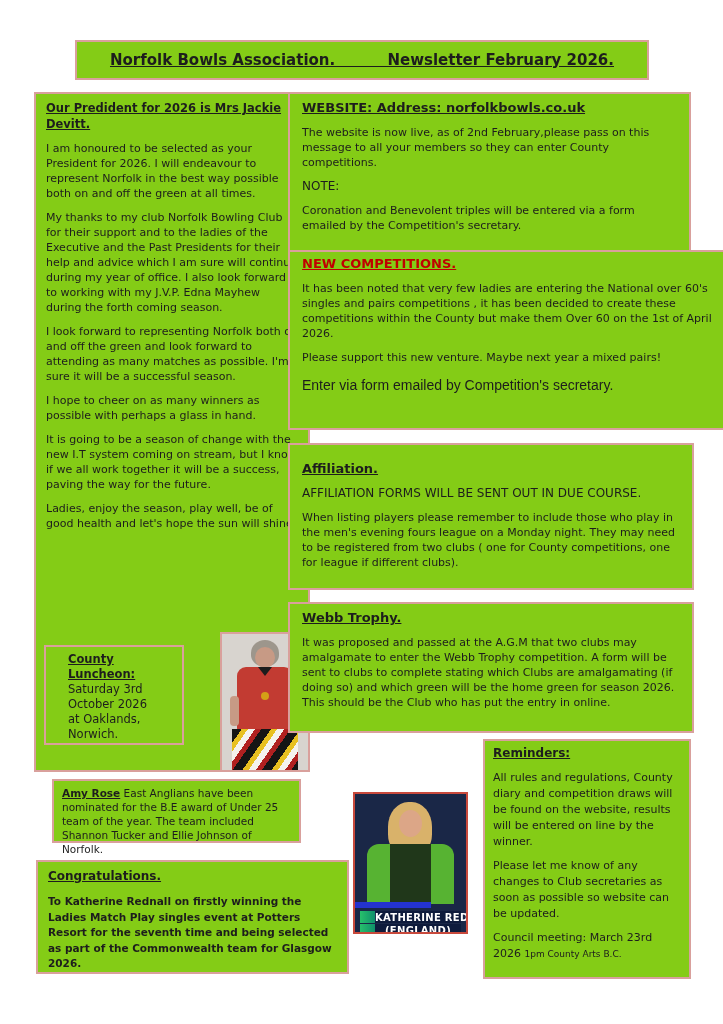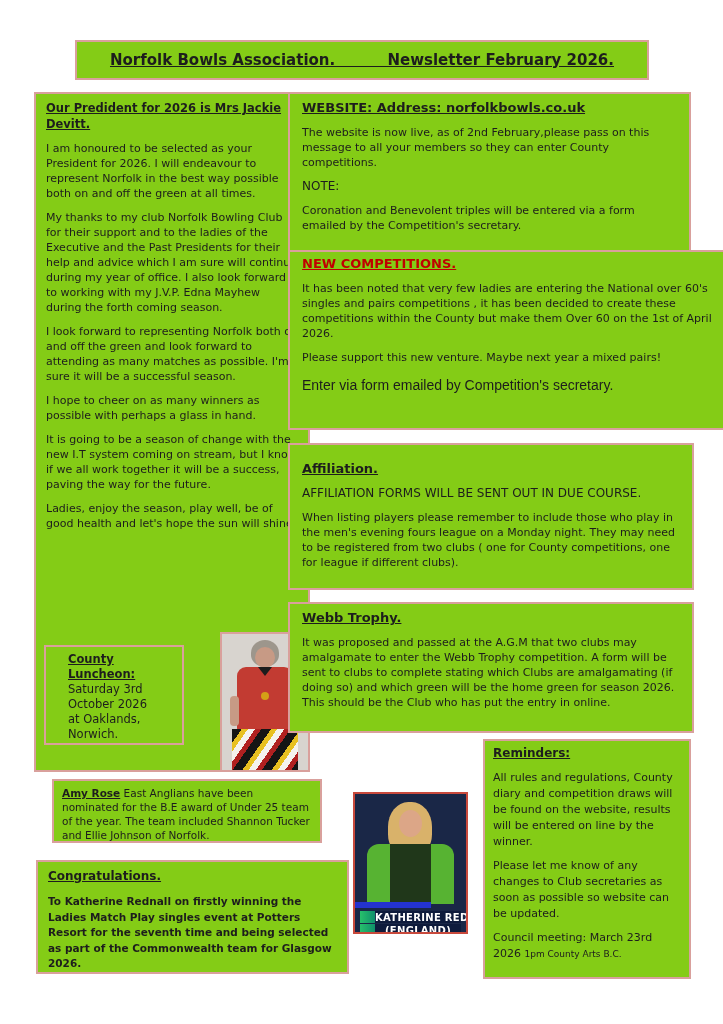--- a/index.html
+++ b/index.html
@@ -44,21 +44,21 @@
   .caps-line{font-size:12px;}
   .webb{left:288px;top:602px;width:406px;height:131px;padding:6px 12px;}
   .webb .h-ul{font-size:13px;}
 
   
   .reminders{left:483px;top:739px;width:208px;height:240px;padding:4px 8px;}
   .reminders p{margin:0 0 8px 0;line-height:16px;}
   .council-small{font-size:9px;}
 
   
-  .amy{left:52px;top:779px;width:270px;height:64px;padding:5px 8px;font-size:10.5px;line-height:14px;}
+  .amy{left:52px;top:779px;width:249px;height:64px;padding:5px 8px;font-size:10.5px;line-height:14px;}
   .congrats{left:36px;top:860px;width:313px;height:114px;padding:6px 10px;}
   .congrats .h-ul{font-size:12px;margin-bottom:10px;}
   .congrats p{font-weight:bold;font-size:10.5px;line-height:15.5px;}
 
   
   .krbox{left:353px;top:792px;width:115px;height:142px;border-color:#c8493c;background:#1a2747;overflow:hidden;}
   .kr-hair{position:absolute;left:33px;top:8px;width:44px;height:54px;background:#d9b26a;border-radius:46% 46% 40% 40%;}
   .kr-face{position:absolute;left:44px;top:16px;width:23px;height:27px;background:#dca687;border-radius:50%;}
   .kr-torso{position:absolute;left:12px;top:50px;width:87px;height:60px;border-radius:12px 12px 0 0;
             background:linear-gradient(90deg,#57b332 0 26%,#20371a 26% 74%,#57b332 74%);}

